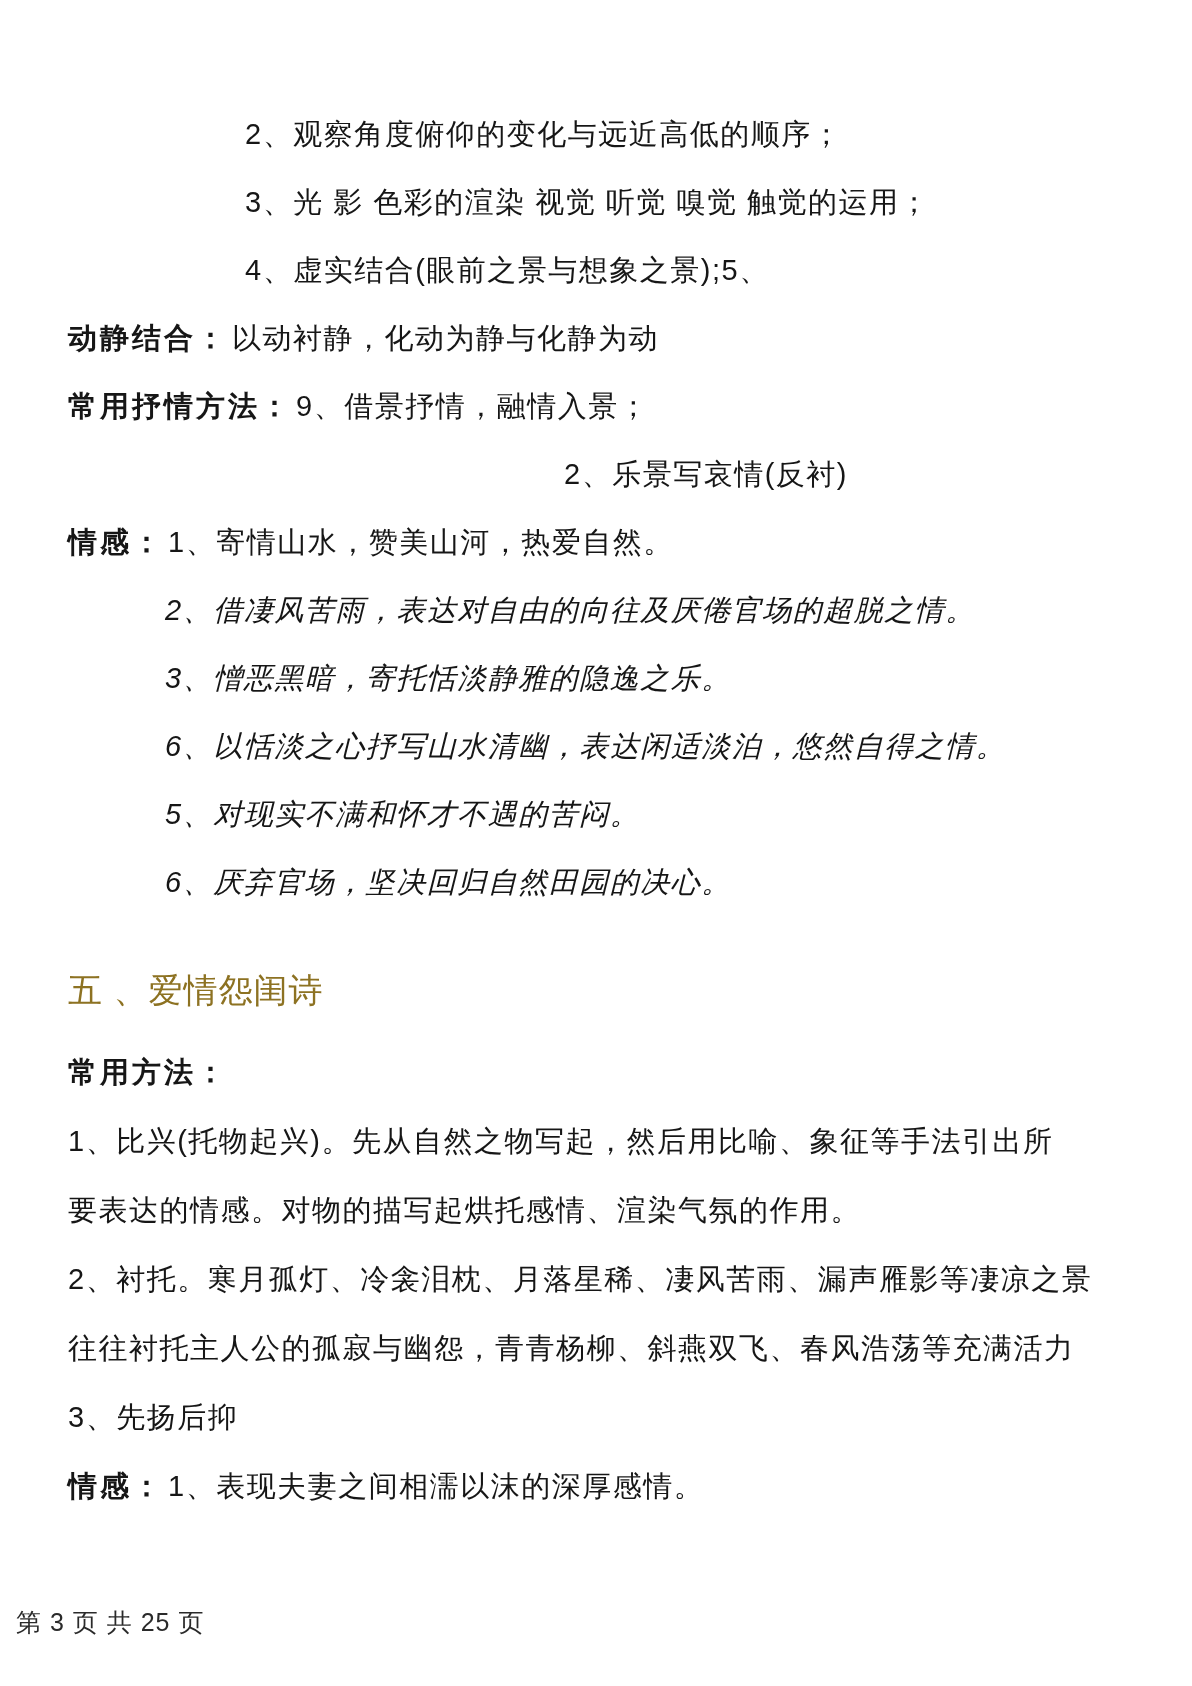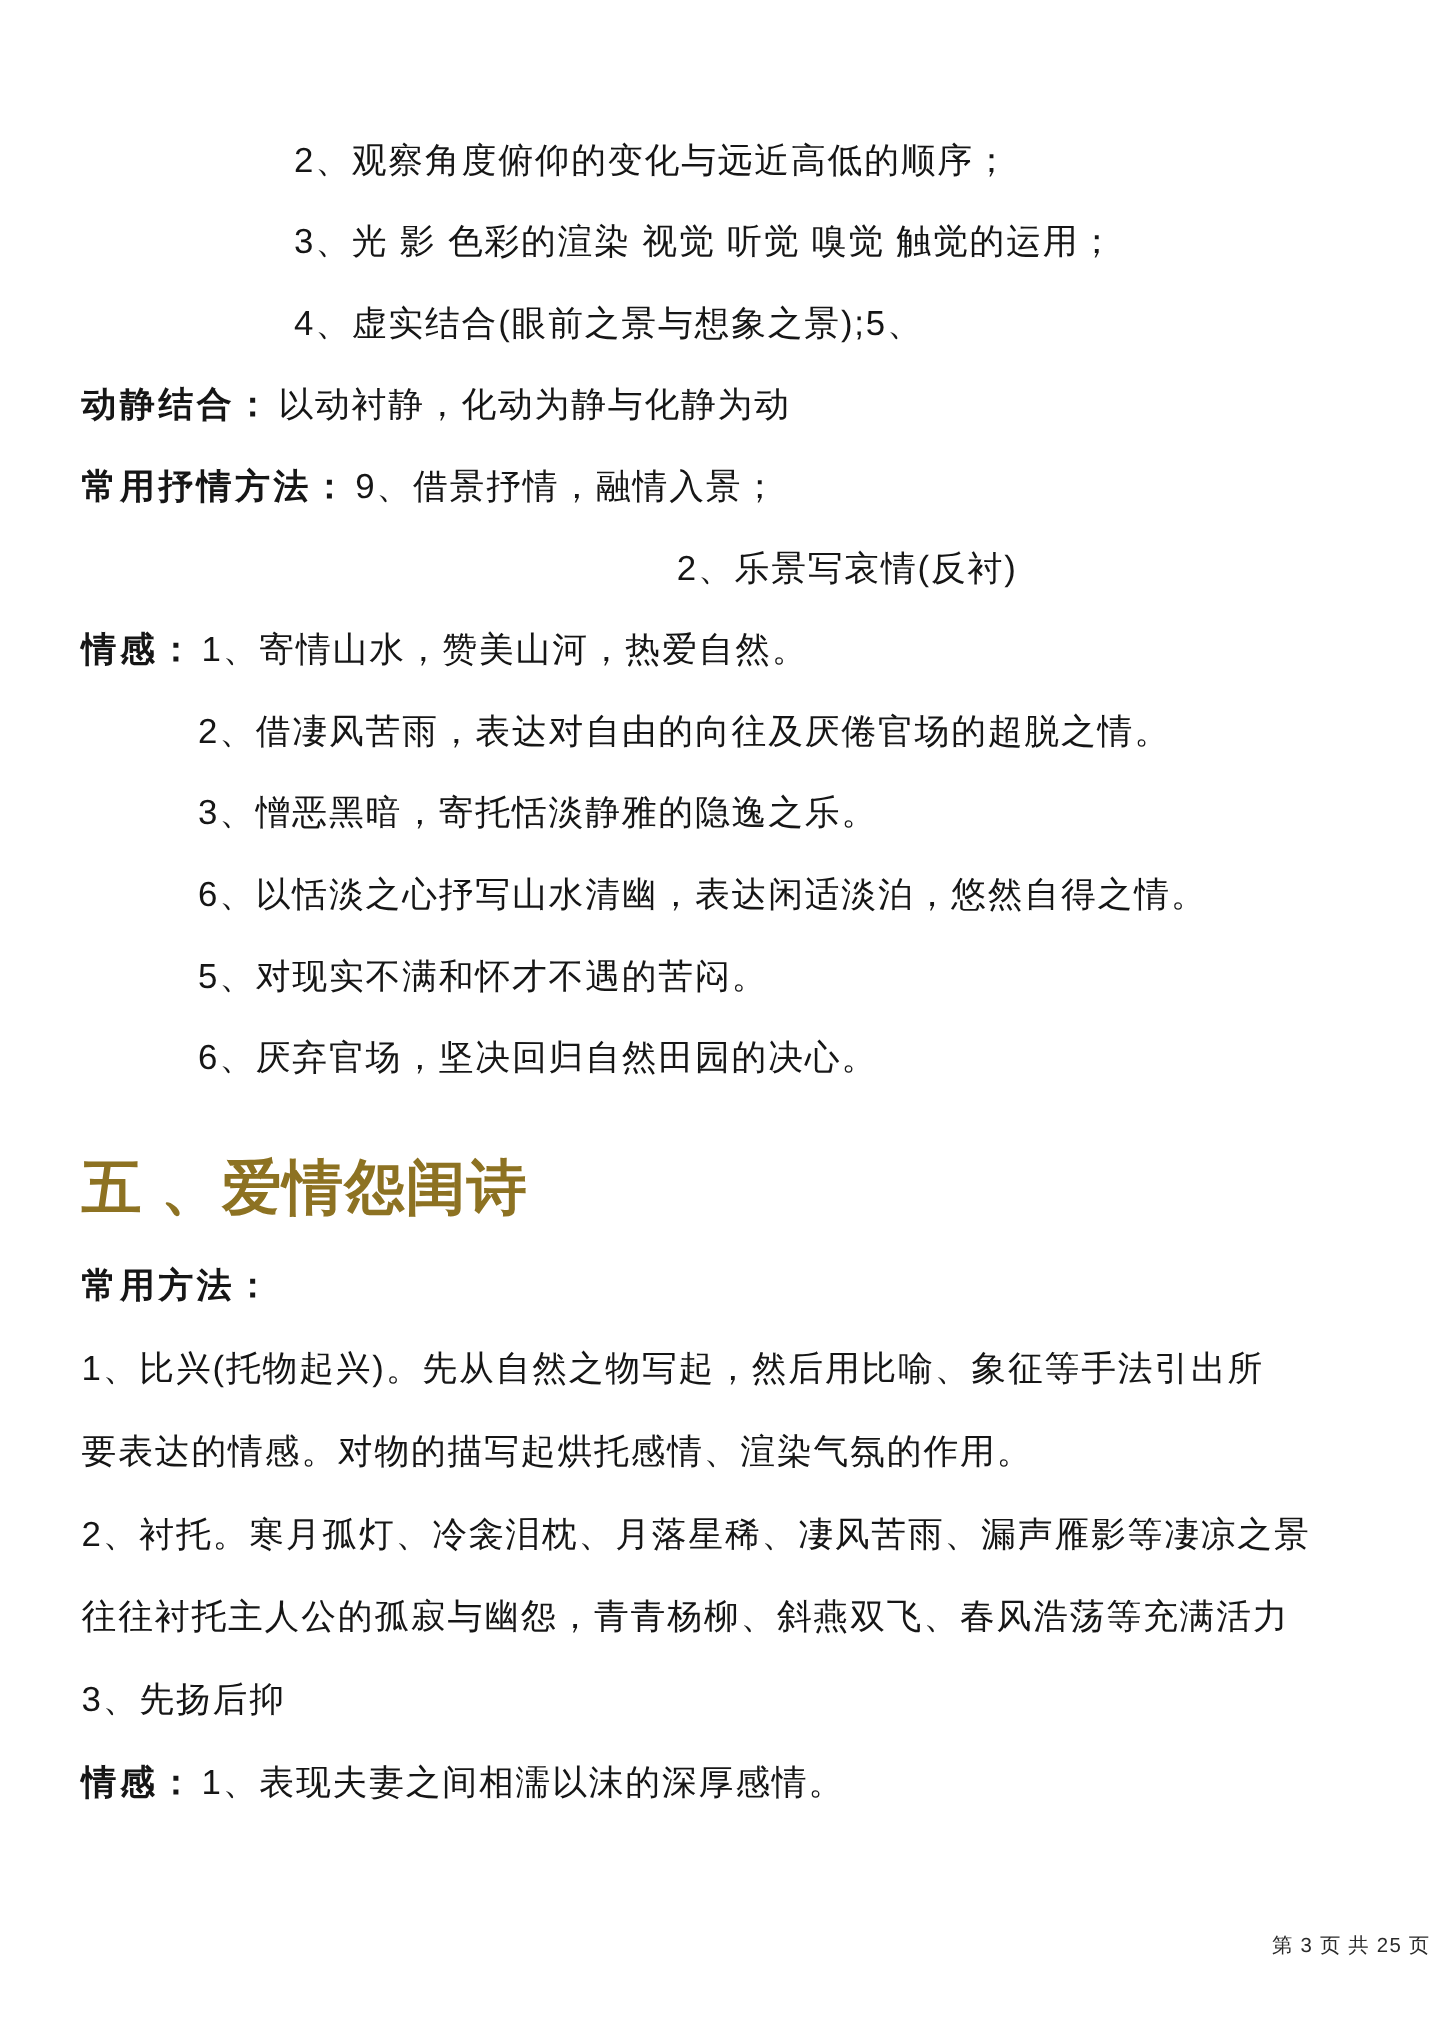--- a/index.html
+++ b/index.html
@@ -24,47 +24,47 @@
   .line {
     font-size: 29px;
     letter-spacing: 1.5px;
     white-space: nowrap;
     color: var(--text-color);
   }
   .block-a .line { line-height: 68px; height: 68px; }
   .block-b .line { line-height: 69px; height: 69px; }
   .ind-a { padding-left: 177px; }
   .ind-b { padding-left: 192px; text-align: center; }
-  .ind-c { padding-left: 97px; }
+  .ind-c { padding-left: 97px; font-style: italic; }
   .lbl {
     font-weight: 700;
     letter-spacing: 3px;
     margin-right: 4px;
     margin-top: 43px;
   }
   .section-heading {
     margin-top: 38px;
     height: 72px;
     line-height: 72px;
-    font-size: 50px;
-    font-weight: 700;
+    font-size: 34px;
+    font-weight: 400;
     letter-spacing: 1px;
     color: var(--heading-color);
     white-space: nowrap;
   }
   .block-b { margin-top: 12px; }
   .page-footer {
     position: absolute;
-    left: 0;
+    left: 16px;
     right: 0;
     top: 1608px;
     height: 28px;
     line-height: 28px;
-    text-align: right;
-    font-size: 17px;
+    text-align: left;
+    font-size: 25px;
     letter-spacing: 1px;
     color: #2a2a2a;
   }
 </style>
 </head>
 <body>
 
 <div class="page">
 
   <section class="block block-a">

